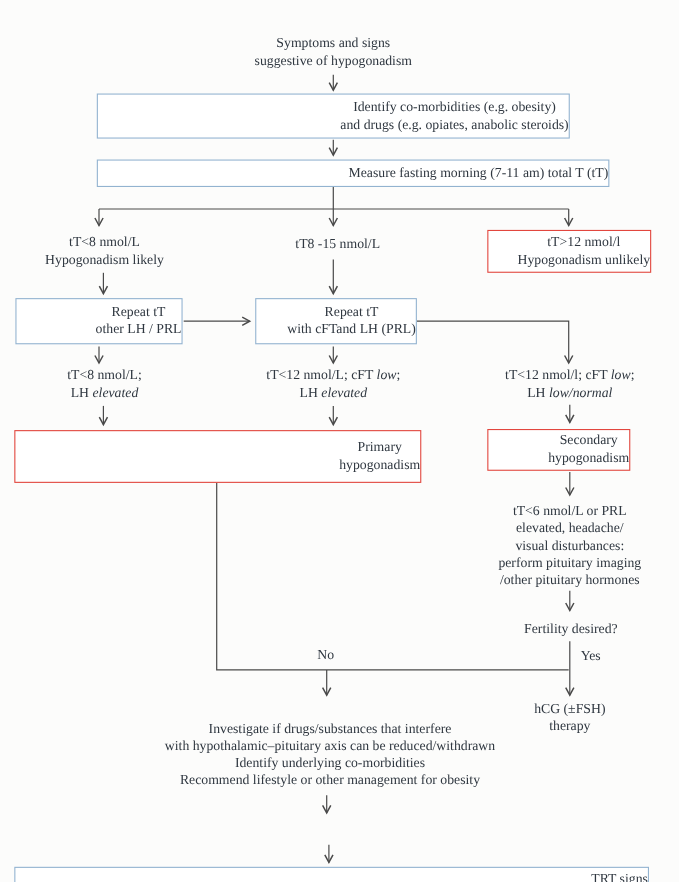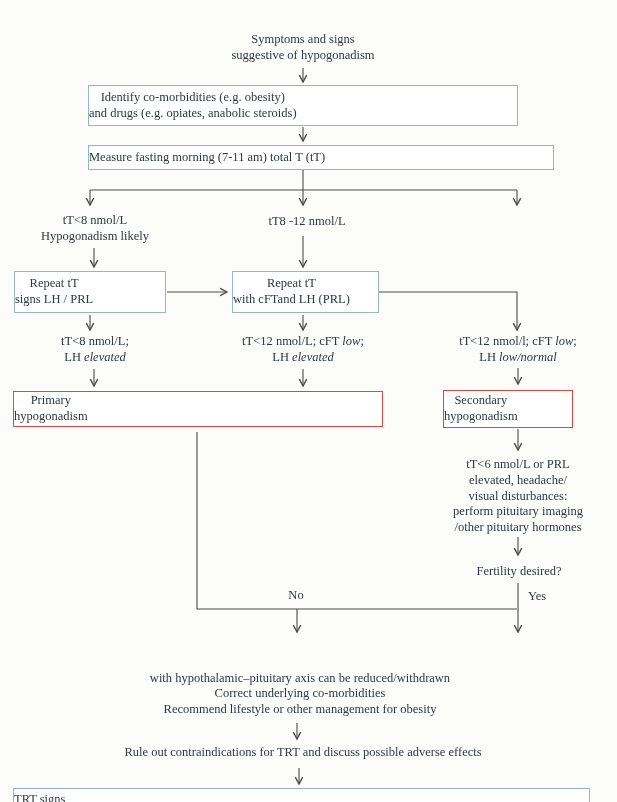--- a/index.html
+++ b/index.html
@@ -17,21 +17,21 @@
     font-size:12.5px;line-height:1.26;color:var(--text_color);
     background:var(--page_bg);
     margin-top:24px;
   }
   .wires{position:absolute;left:0;top:0;width:617px;height:802px;}
   .wires line,.wires polyline{stroke:var(--line_color);stroke-width:1.1;fill:none;}
   #arr path{stroke:var(--line_color);stroke-width:1.1;fill:none;}
   .node{position:absolute;transform:translateX(-50%);text-align:center;white-space:nowrap;}
   .box{
     position:absolute;border:1.5px solid var(--blue_border);background:var(--box_fill);
-    display:flex;align-items:center;justify-content:flex-start;text-align:center;
+    display:flex;align-items:center;justify-content:flex-end;text-align:center;
     box-sizing:border-box;
   }
   .box.red{border-color:var(--red_border);}
   i{}
 </style>
 </head>
 <body>
 
 <div class="canvas">
 
@@ -86,55 +86,58 @@
   <div class="box" style="left:88px;top:61px;width:430px;height:41px">
     <div><span>Identify co-morbidities (e.g. obesity)</span><br><span>and drugs (e.g. opiates, anabolic steroids)</span></div>
   </div>
 
   <div class="box" style="left:88px;top:121px;width:466px;height:25px">
     <div><span>Measure fasting morning (7-11 am) total T (tT)</span></div>
   </div>
 
   <div class="node" style="left:95px;top:189px"><span>tT&lt;8 nmol/L</span><br><span>Hypogonadism likely</span></div>
 
-  <div class="node" style="left:307px;top:190px"><span>tT8 -12 nmol/L</span></div>
+  <div class="node" style="left:307px;top:190px"><span>tT8 -15 nmol/L</span></div>
 
+  <div class="box red" style="left:443px;top:185px;width:149px;height:39px">
+    <div><span>tT&gt;12 nmol/l</span><br><span>Hypogonadism unlikely</span></div>
+  </div>
 
   <div class="box" style="left:14px;top:247px;width:152px;height:42px">
-    <div><span>Repeat tT</span><br><span>signs LH / PRL</span></div>
+    <div><span>Repeat tT</span><br><span>other LH / PRL</span></div>
   </div>
 
   <div class="box" style="left:232px;top:247px;width:147px;height:42px">
     <div><span>Repeat tT</span><br><span>with cFTand LH (PRL)</span></div>
   </div>
 
   <div class="node" style="left:95px;top:310px"><span>tT&lt;8 nmol/L;</span><br><span>LH </span><i>elevated</i></div>
 
   <div class="node" style="left:303px;top:310px"><span>tT&lt;12 nmol/L; cFT </span><i>low</i><span>;</span><br><span>LH </span><i>elevated</i></div>
 
   <div class="node" style="left:518px;top:310px"><span>tT&lt;12 nmol/l; cFT </span><i>low</i><span>;</span><br><span>LH </span><i>low/normal</i></div>
 
-  <div class="box red" style="left:13px;top:367px;width:370px;height:36px">
+  <div class="box red" style="left:13px;top:367px;width:370px;height:48px">
     <div><span>Primary</span><br><span>hypogonadism</span></div>
   </div>
 
   <div class="box red" style="left:443px;top:366px;width:130px;height:38px">
     <div><span>Secondary</span><br><span>hypogonadism</span></div>
   </div>
 
   <div class="node" style="left:518px;top:433px"><span>tT&lt;6 nmol/L or PRL</span><br><span>elevated, headache/</span><br><span>visual disturbances:</span><br><span>perform pituitary imaging</span><br><span>/other pituitary hormones</span></div>
 
   <div class="node" style="left:519px;top:540px"><span>Fertility desired?</span></div>
 
   <div class="node" style="left:296px;top:564px">No</div>
 
   <div class="node" style="left:537px;top:565px">Yes</div>
 
-  <div class="node" style="left:300px;top:615px"><br><br><span>with hypothalamic–pituitary axis can be reduced/withdrawn</span><br><span>Correct underlying co-morbidities</span><br><span>Recommend lifestyle or other management for obesity</span></div>
+  <div class="node" style="left:300px;top:615px"><br><span>Investigate if drugs/substances that interfere</span><br><span>with hypothalamic–pituitary axis can be reduced/withdrawn</span><br><span>Identify underlying co-morbidities</span><br><span>Recommend lifestyle or other management for obesity</span></div>
 
+  <div class="node" style="left:518px;top:613px"><span>hCG (±FSH)</span><br><span>therapy</span></div>
 
-  <div class="node" style="left:303px;top:721px"><span>Rule out contraindications for TRT and discuss possible adverse effects</span></div>
 
   <div class="box" style="left:13px;top:764px;width:577px;height:24px">
     <div><span>TRT signs</span></div>
   </div>
 
 </div>
 
 </body></html>

